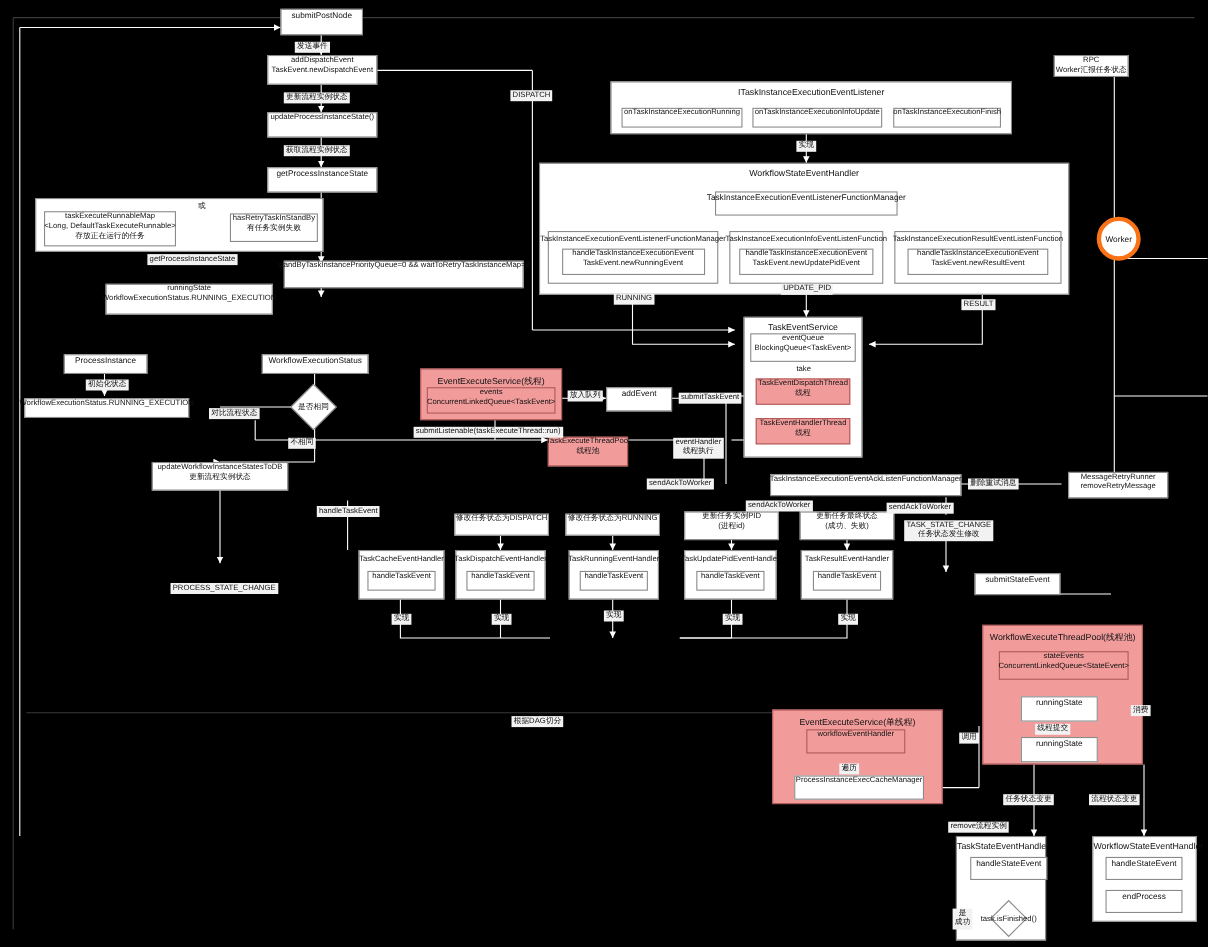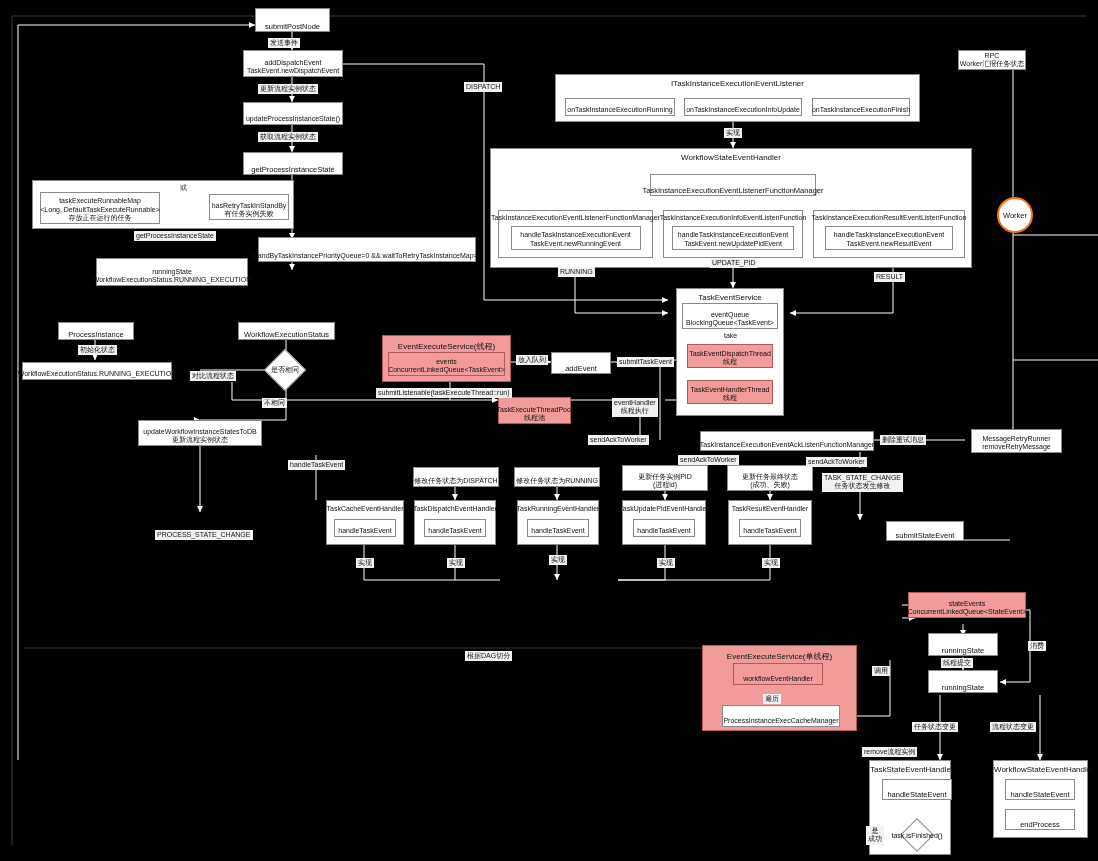--- a/index.html
+++ b/index.html
@@ -2,42 +2,42 @@
 <html><head>
 <meta charset="utf-8">
 <title>DolphinScheduler Task Event Flow</title>
 <style>
   html,body{margin:0;padding:0;background:#000;}
   body{font-family:"Liberation Sans","DejaVu Sans",sans-serif;}
   #canvas{position:relative;width:1098px;height:861px;background:#000;overflow:hidden;}
   svg#wires{position:absolute;left:0;top:0;width:1098px;height:861px;pointer-events:none;}
 
   .node{position:absolute;box-sizing:border-box;background:#fff;border:1px solid #8a8a8a;
-        display:flex;flex-direction:column;align-items:center;justify-content:flex-end;
+        display:flex;flex-direction:column;align-items:center;justify-content:flex-start;
         text-align:center;color:#111;line-height:1.25;z-index:3;}
   .node .ln{display:block;white-space:nowrap;}
   .f7{font-size:7px;} .f75{font-size:7.5px;}
 
   .grp{position:absolute;box-sizing:border-box;background:#fff;border:1px solid #8a8a8a;z-index:2;}
   .grp>.gtitle{position:absolute;left:0;right:0;top:4px;text-align:center;font-size:8px;color:#111;}
 
   .pink{background:#f19b9b;border:1px solid #b05a5a;}
   .pinkgrp{position:absolute;box-sizing:border-box;background:#f19b9b;border:1px solid #b05a5a;z-index:2;}
   .pinkgrp>.gtitle{position:absolute;left:0;right:0;top:5px;text-align:center;font-size:8px;color:#111;}
 
   .edgelabel{position:absolute;background:#f2f2f2;color:#111;font-size:7px;padding:1px 2px;
              white-space:nowrap;z-index:6;text-align:center;line-height:1.2;}
 
   .diamond{position:absolute;z-index:3;}
   .diamond .dinner{position:absolute;left:0;top:0;width:100%;height:100%;
         background:#fff;border:1px solid #8a8a8a;transform:rotate(45deg);box-sizing:border-box;}
   .diamond .dtxt{position:absolute;left:0;top:0;width:100%;height:100%;display:flex;
         align-items:center;justify-content:center;font-size:7px;color:#111;z-index:4;white-space:nowrap;}
 
-  .circlenode{position:absolute;border-radius:50%;background:#fff;border:2px solid #f97316;
+  .circlenode{position:absolute;border-radius:50%;background:#fff;border:4px solid #f97316;
         display:flex;align-items:center;justify-content:center;font-size:7.5px;color:#111;z-index:4;}
 
   .oval{position:absolute;z-index:4;}
 </style>
 </head>
 <body>
 
 <div id="canvas">
 
   <svg id="wires">
@@ -404,20 +404,23 @@
     <div class="gtitle">EventExecuteService(单线程)</div>
   </div>
   <div class="node pink" style="left:733px;top:663px;width:90px;height:22px;">
     <span class="ln f7">workflowEventHandler</span>
   </div>
   <div class="edgelabel" style="left:763px;top:694px;">遍历</div>
   <div class="node" style="left:722px;top:705px;width:118px;height:22px;">
     <span class="ln f7">ProcessInstanceExecCacheManager</span>
   </div>
 
+  <div class="pinkgrp" style="left:893px;top:568px;width:146px;height:127px;">
+    <div class="gtitle">WorkflowExecuteThreadPool(线程池)</div>
+  </div>
   <div class="node pink" style="left:908px;top:592px;width:118px;height:26px;border:1px solid #b05a5a;">
     <span class="ln f7">stateEvents</span>
     <span class="ln f7">ConcurrentLinkedQueue&lt;StateEvent&gt;</span>
   </div>
   <div class="node" style="left:928px;top:633px;width:70px;height:23px;">
     <span class="ln f75">runningState</span>
   </div>
   <div class="edgelabel" style="left:941px;top:658px;">线程提交</div>
   <div class="node" style="left:928px;top:670px;width:70px;height:23px;">
     <span class="ln f75">runningState</span>

